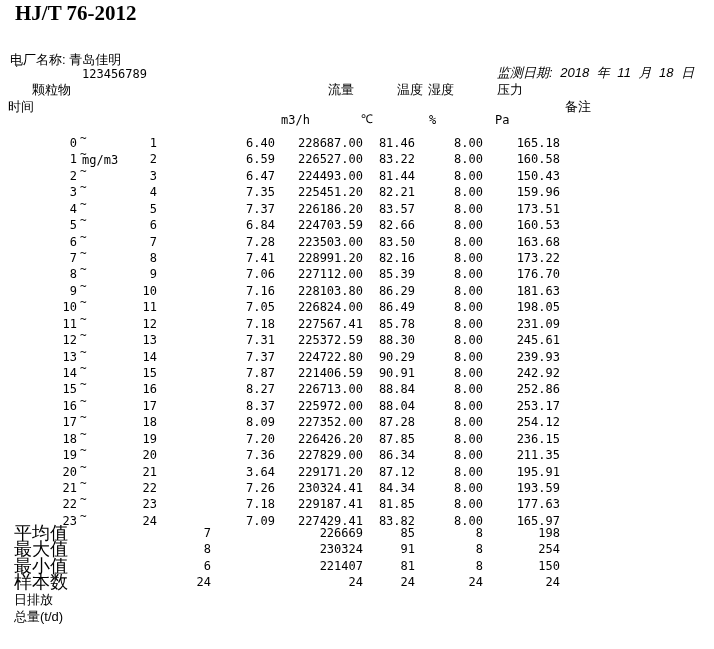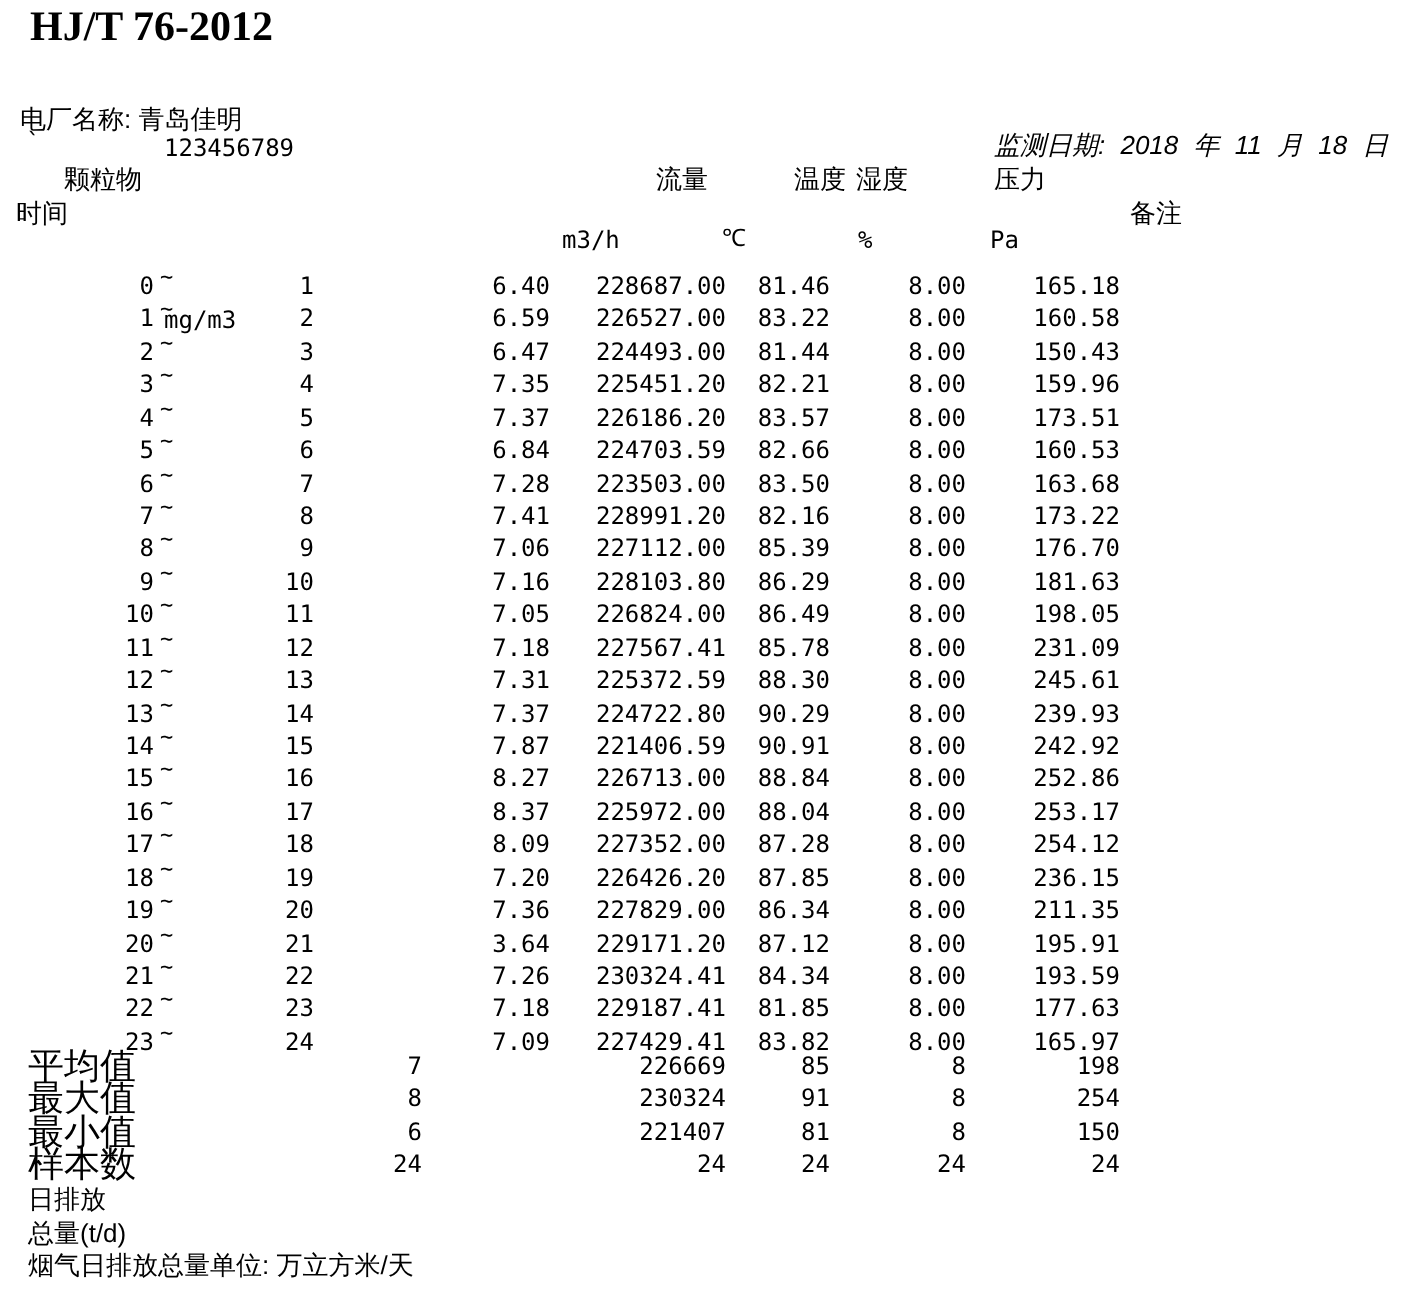--- a/index.html
+++ b/index.html
@@ -328,14 +328,13 @@
     <span class="cell c-pm-sum num">24</span>
     <span class="cell c-flow num">24</span>
     <span class="cell c-temp num">24</span>
     <span class="cell c-hum num">24</span>
     <span class="cell c-press num">24</span>
   </div>
     </div>
 
   <div class="abs cjk" style="left:14px; top:592px;">日排放</div>
   <div class="abs cjk" style="left:14px; top:609px;">总量(t/d)</div>
-  <div class="abs cjk" style="left:14px; top:625px;">烟气日排放总量单位: 万立方米/天</div>
 </div>
 
 </body></html>

